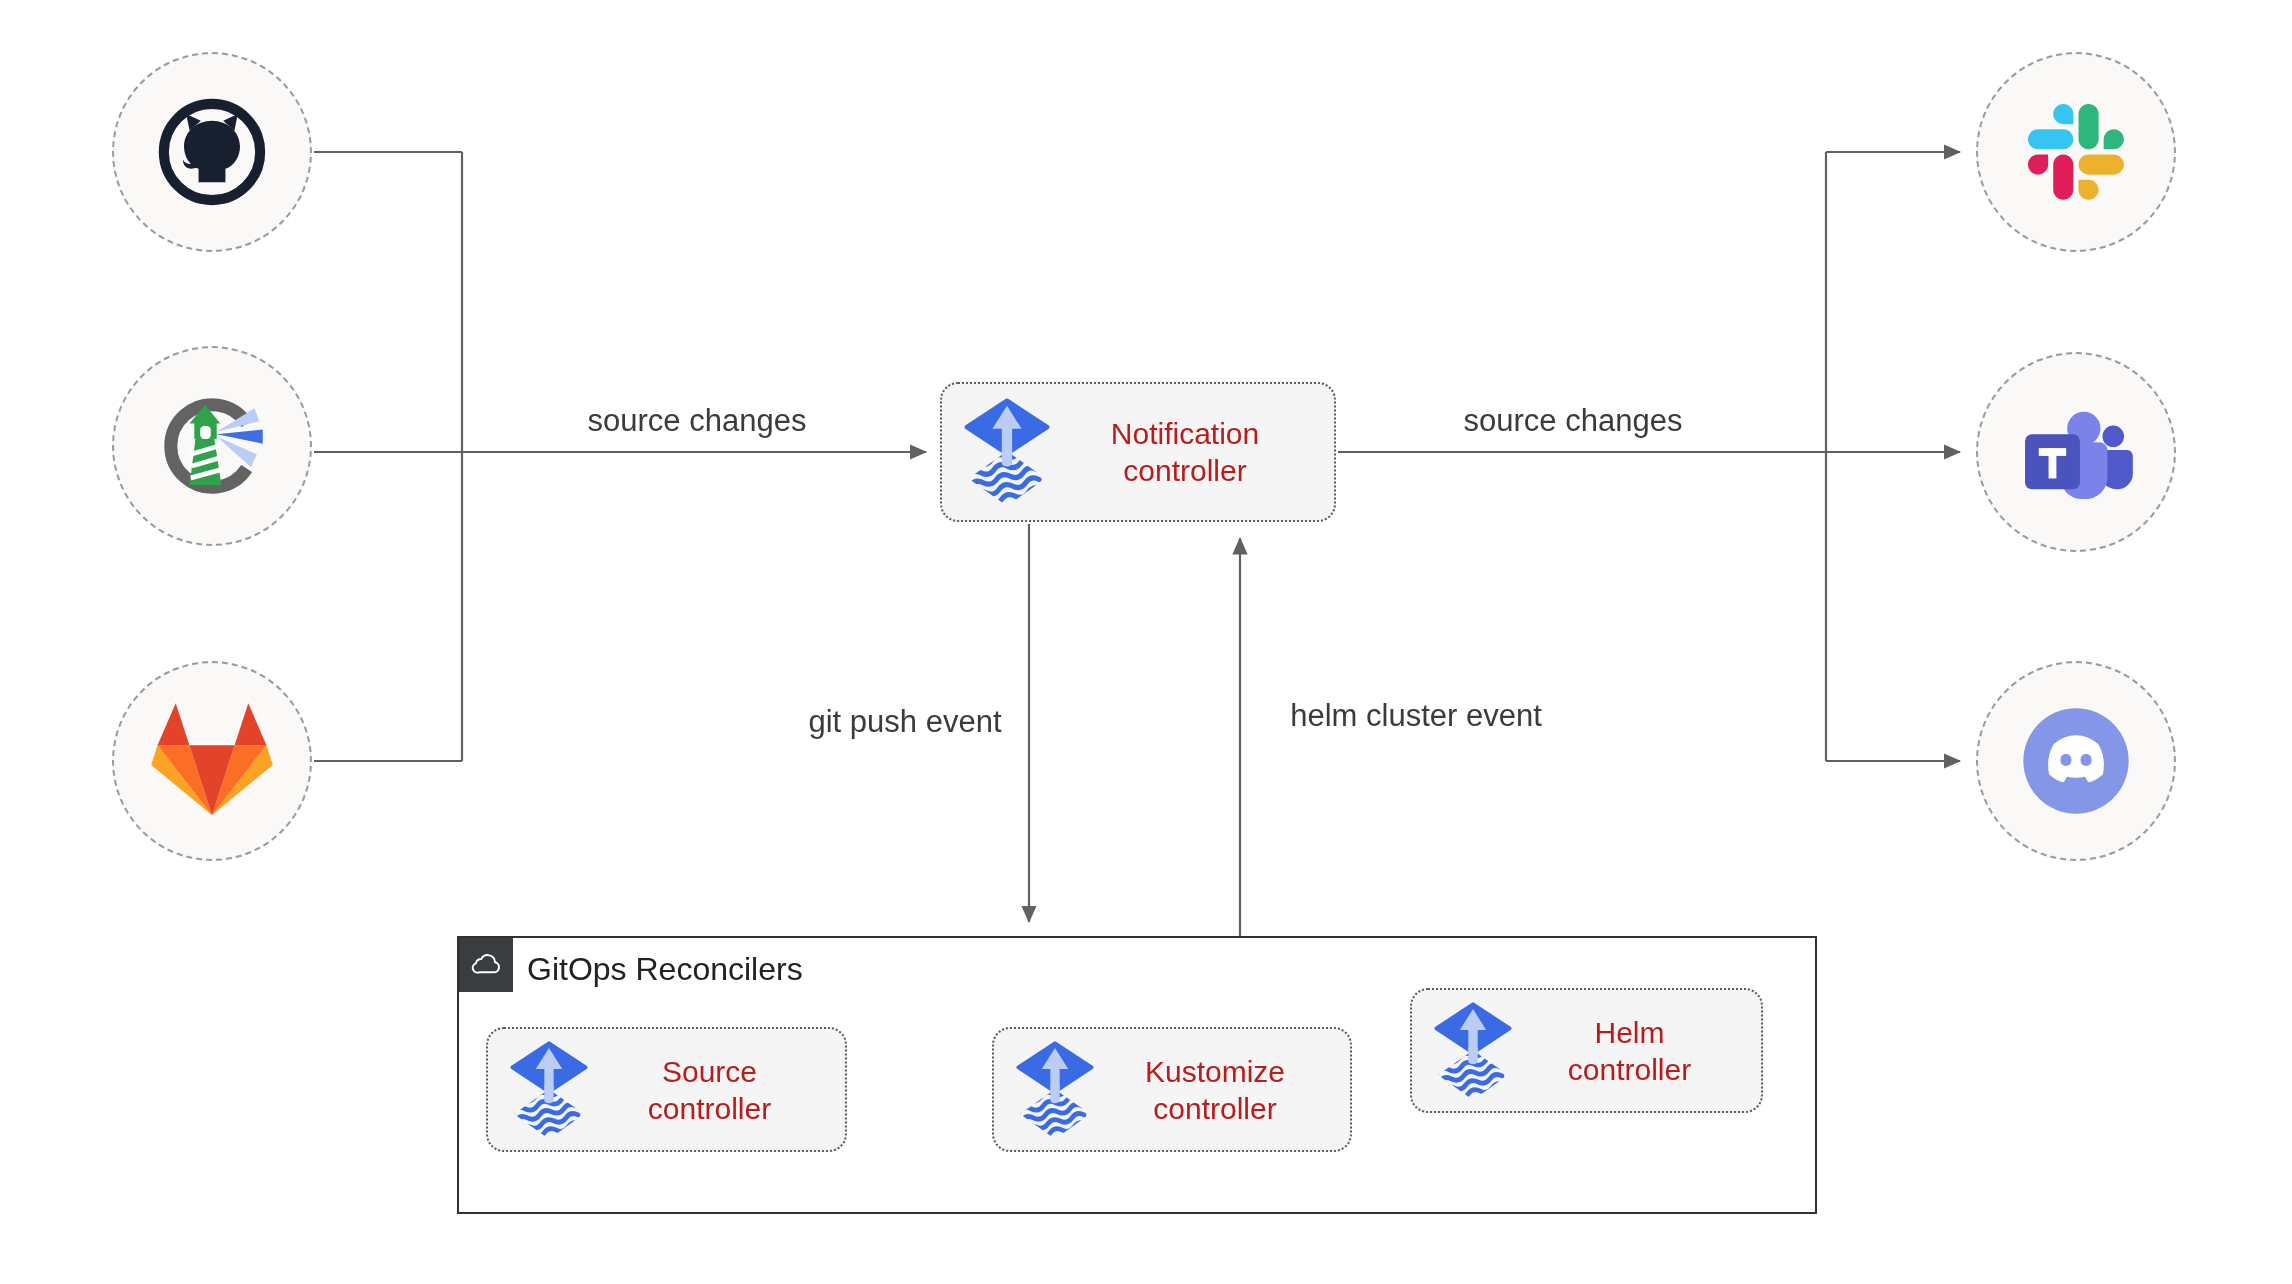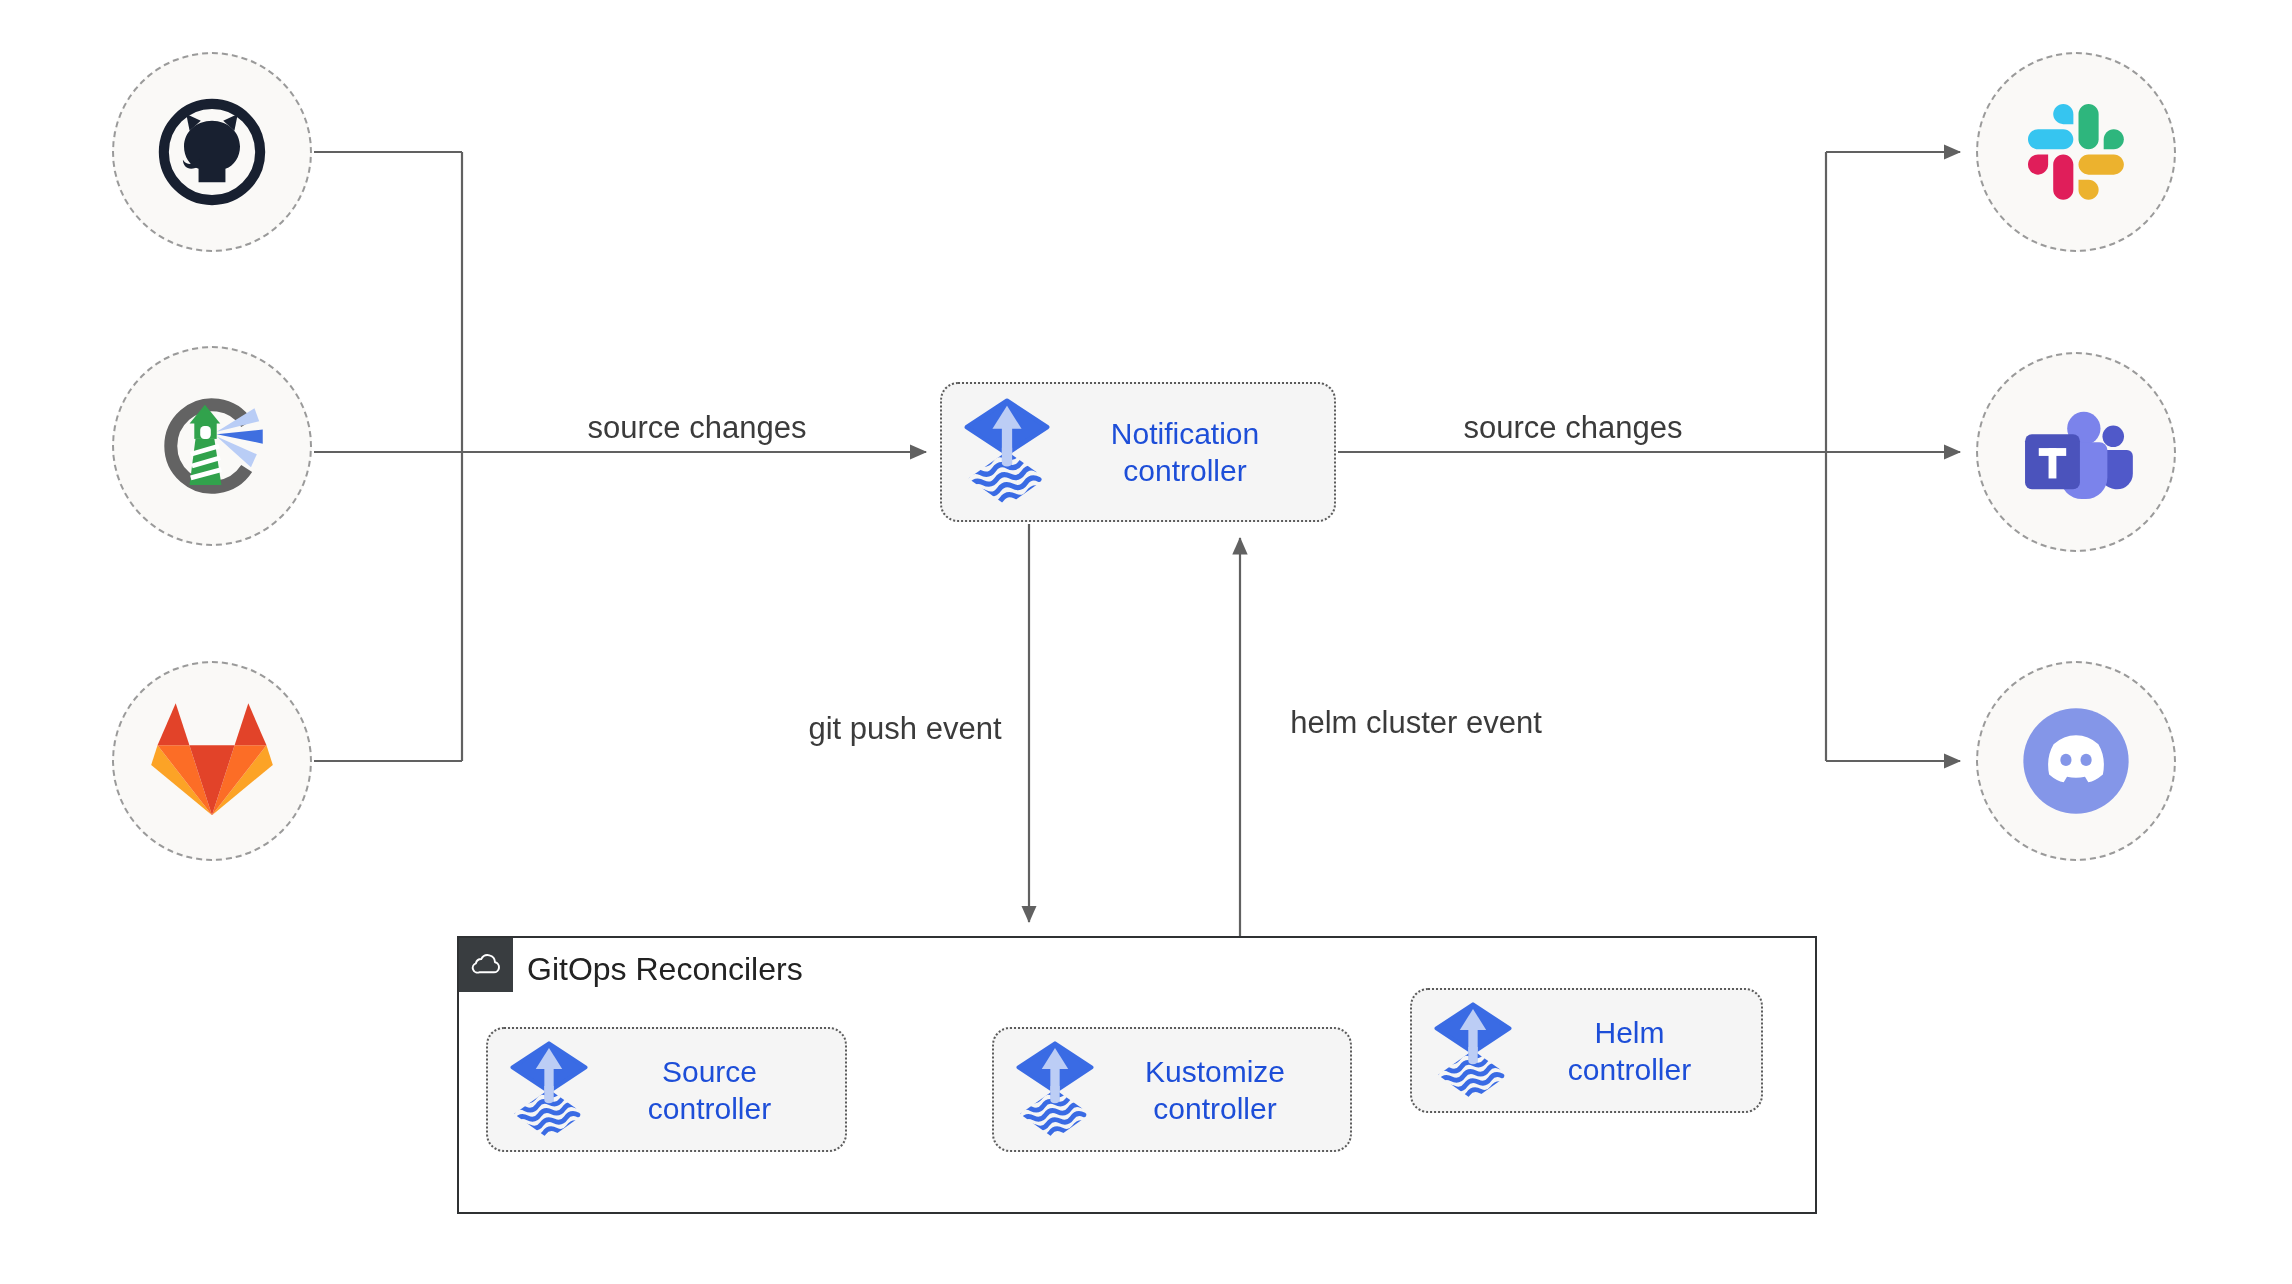--- a/index.html
+++ b/index.html
@@ -21,31 +21,30 @@
   }
 
   
   .ctrl-box{
     position:absolute;background:#f5f5f5;border:2px dotted #5b5b5b;
     border-radius:18px;box-sizing:border-box;
     display:flex;align-items:center;
   }
   .ctrl-box .flux-wrap{flex:0 0 auto;margin-left:22px;display:flex;align-items:center;}
   .ctrl-box .ctrl-label{
-    flex:1 1 auto;text-align:center;color:#1d4ed8;
+    flex:1 1 auto;text-align:center;color:#b91c1c;
     font-size:30px;line-height:37px;padding-right:14px;
   }
   .flux-icon{width:78px;height:98px;display:block;}
   #notification-box .flux-icon{width:86px;height:108px;}
 
   
   .edge-label{
     position:absolute;font-size:31px;color:#3b3b3b;white-space:nowrap;
     transform:translateX(-50%);
-    margin-top:7px;
   }
 
   
   #group-box{
     position:absolute;left:457px;top:936px;width:1360px;height:278px;
     border:2px solid #2f3133;background:#ffffff;box-sizing:border-box;
   }
   #group-badge{
     position:absolute;left:0;top:0;width:54px;height:54px;background:#393d40;
     display:flex;align-items:center;justify-content:center;

